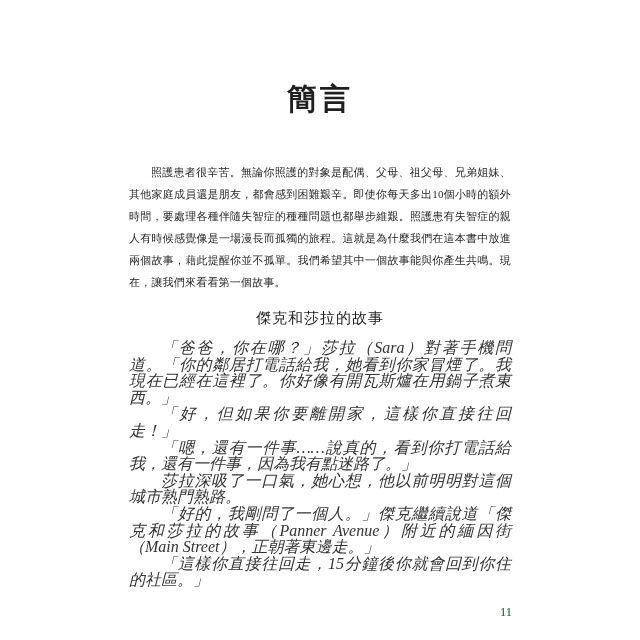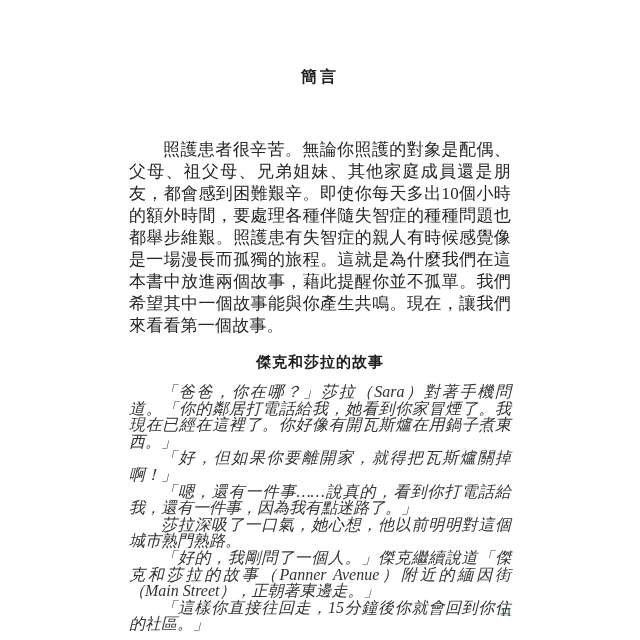--- a/index.html
+++ b/index.html
@@ -7,45 +7,46 @@
   .book-page {
     position: relative;
     width: 640px;
     height: 640px;
     background: #ffffff;
     font-family: "Liberation Serif", "DejaVu Serif", serif;
     color: #262626;
     overflow: hidden;
   }
   .page-title {
-    padding-top: 62px;
+    padding-top: 36px;
     text-align: center;
-    font-size: 16px;
+    font-size: 30px;
     font-weight: bold;
     letter-spacing: 3px;
     line-height: 29px;
     color: #1f1f1f;
+    margin-top: 48px;
   }
   .text-column {
     width: 382px;
     margin: 0 auto;
   }
   .intro-paragraph {
     margin-top: 48px;
-    font-size: 17px;
+    font-size: 11px;
     line-height: 22px;
     text-align: justify;
     text-indent: 2em;
     letter-spacing: 0.2px;
   }
   .story-heading {
     margin-top: 15px;
     text-align: center;
     font-size: 15px;
-    font-weight: bold;
+    font-weight: normal;
     line-height: 20px;
     letter-spacing: 1px;
     color: #1f1f1f;
   }
   .story-block {
     margin-top: 12px;
     font-style: italic;
     color: #333333;
   }
   .story-paragraph {
@@ -71,21 +72,21 @@
   <h1 class="page-title">簡言</h1>
 
   <div class="text-column">
 
     <p class="intro-paragraph">照護患者很辛苦。無論你照護的對象是配偶、父母、祖父母、兄弟姐妹、其他家庭成員還是朋友，都會感到困難艱辛。即使你每天多出10個小時的額外時間，要處理各種伴隨失智症的種種問題也都舉步維艱。照護患有失智症的親人有時候感覺像是一場漫長而孤獨的旅程。這就是為什麼我們在這本書中放進兩個故事，藉此提醒你並不孤單。我們希望其中一個故事能與你產生共鳴。現在，讓我們來看看第一個故事。</p>
 
     <h2 class="story-heading">傑克和莎拉的故事</h2>
 
     <div class="story-block">
       <p class="story-paragraph">「爸爸，你在哪？」莎拉（Sara）對著手機問道。「你的鄰居打電話給我，她看到你家冒煙了。我現在已經在這裡了。你好像有開瓦斯爐在用鍋子煮東西。」</p>
-      <p class="story-paragraph">「好，但如果你要離開家，就得把瓦斯爐關掉啊！」</p>
+      <p class="story-paragraph">「好，但如果你要離開家，這樣你直接往回走！」</p>
       <p class="story-paragraph">「嗯，還有一件事……說真的，看到你打電話給我，還有一件事，因為我有點迷路了。」</p>
       <p class="story-paragraph">莎拉深吸了一口氣，她心想，他以前明明對這個城市熟門熟路。</p>
       <p class="story-paragraph">「好的，我剛問了一個人。」傑克繼續說道「傑克和莎拉的故事（Panner Avenue）附近的緬因街（Main Street），正朝著東邊走。」</p>
       <p class="story-paragraph">「這樣你直接往回走，15分鐘後你就會回到你住的社區。」</p>
     </div>
 
   </div>
 
   <div class="page-number">11</div>
 

